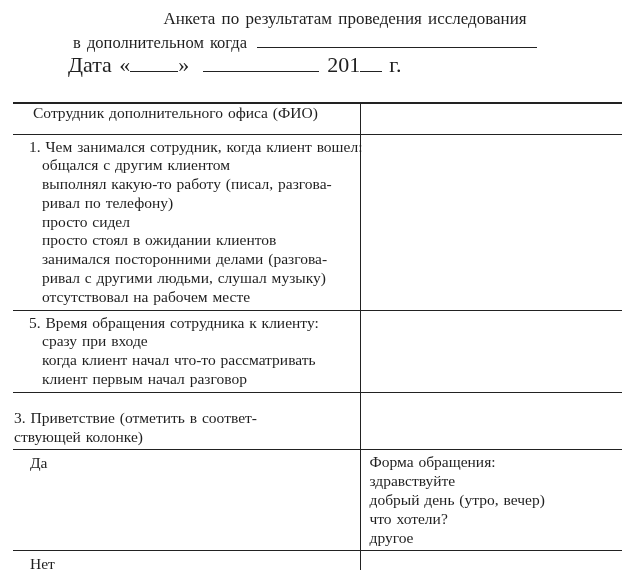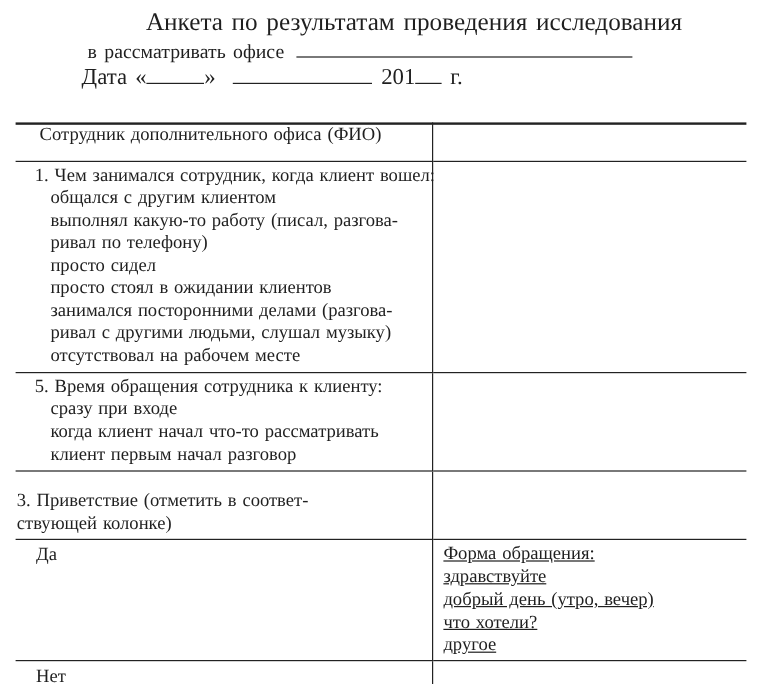--- a/index.html
+++ b/index.html
@@ -10,37 +10,37 @@
     color: #1f1f1f;
     overflow: hidden;
   }
   .page { position: relative; width: 631px; height: 570px; background: #fff; }
 
   
   .titles {
     padding-top: 9px;
     padding-left: 59px;          
     text-align: center;
-    font-size: 21px;
+    font-size: 17px;
     line-height: 19.5px;
     word-spacing: 2px;
     white-space: nowrap;
   }
   .office-line {
     margin-top: 4px;
     margin-left: 73px;
     font-size: 16.5px;
     line-height: 19px;
     word-spacing: 2px;
     white-space: nowrap;
   }
   .date-line {
     margin-top: 3px;
     margin-left: 68px;
-    font-size: 19px;
+    font-size: 22px;
     line-height: 19px;
     word-spacing: 2px;
     white-space: nowrap;
   }
   .blank {
     display: inline-block;
     height: 14px;
     border-bottom: 1.4px solid #222;
     vertical-align: baseline;
   }
@@ -58,21 +58,21 @@
     table-layout: fixed;
     border-top: 2px solid #222;
     border-bottom: 2px solid #15803d;
     font-size: 15.5px;
     line-height: 18.8px;
     word-spacing: 1px;
   }
   table.survey tr { border-bottom: 1.5px solid #222; }
   table.survey td { vertical-align: top; white-space: pre; overflow: visible; }
   td.col-left  { width: 347px; }
-  td.col-right { width: 262px; border-left: 1.5px solid #222; padding: 3px 4px 3px 9px; text-decoration: underline; }
+  td.col-right { width: 262px; border-left: 1.5px solid #222; padding: 3px 4px 3px 9px; }
 
   tr.r-employee { height: 31px; }
   tr.r-q1 { height: 172px; }
   tr.r-q2 { height: 75px; }
   tr.r-q3 { height: 48px; }
   tr.r-yes { height: 97px; margin-top: 31px; }
   tr.r-no { height: 28px; }
 
   td.employee-cell { vertical-align: middle; padding-left: 20px; }
   td.hang {                      
@@ -84,21 +84,21 @@
 </style>
 </head>
 <body>
 
 <div class="page">
 
   <div class="header">
     <div class="titles">
       <div>Анкета по результатам проведения исследования</div>
     </div>
-    <div class="office-line"><span>в рассматривать офисе</span><span class="blank office-blank"></span></div>
+    <div class="office-line"><span>в дополнительном когда</span><span class="blank office-blank"></span></div>
     <div class="date-line"><span>Дата</span> <span>«</span><span class="blank day-blank"></span><span>»</span><span class="blank month-blank"></span><span>201</span><span class="blank year-blank"></span><span>г.</span></div>
   </div>
 
   <table class="survey">
     <tbody>
         <tr class="r-employee">
       <td class="col-left employee-cell">Сотрудник дополнительного офиса (ФИО)</td>
       <td class="col-right"></td>
     </tr>
     <tr class="r-q1">

